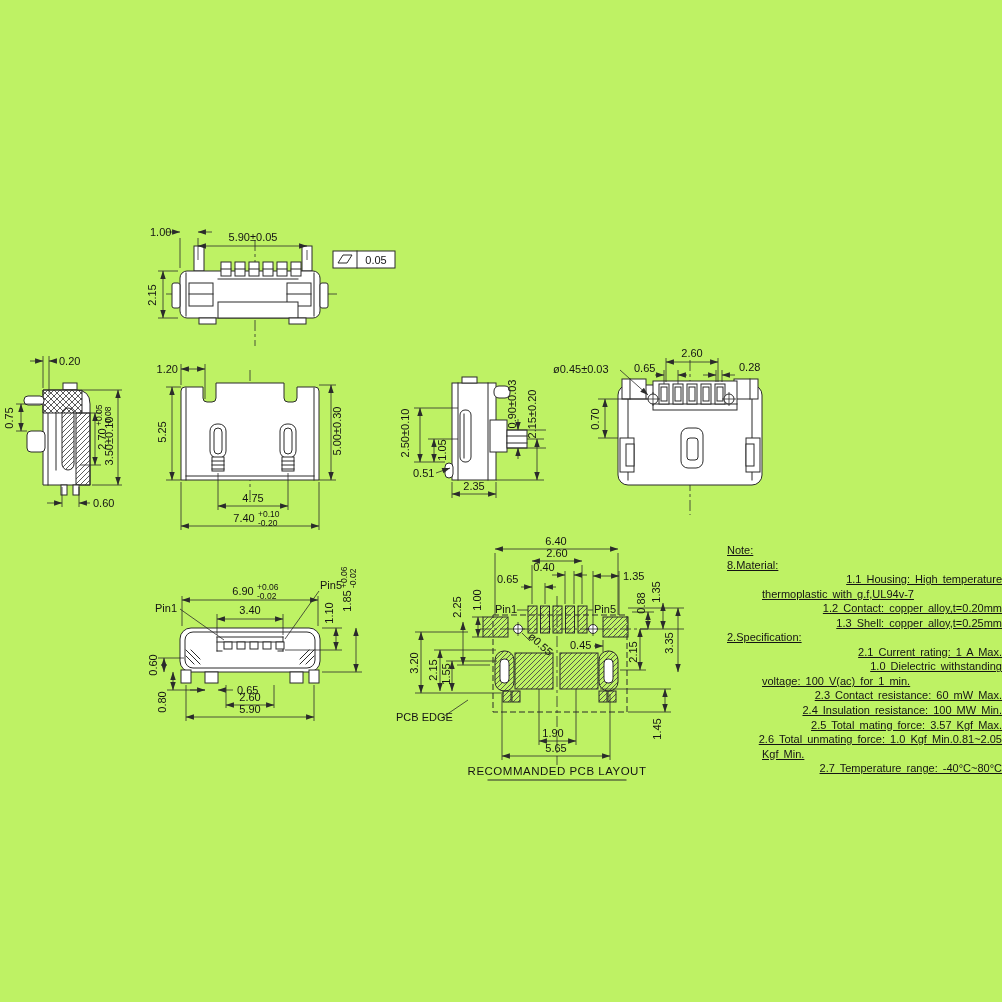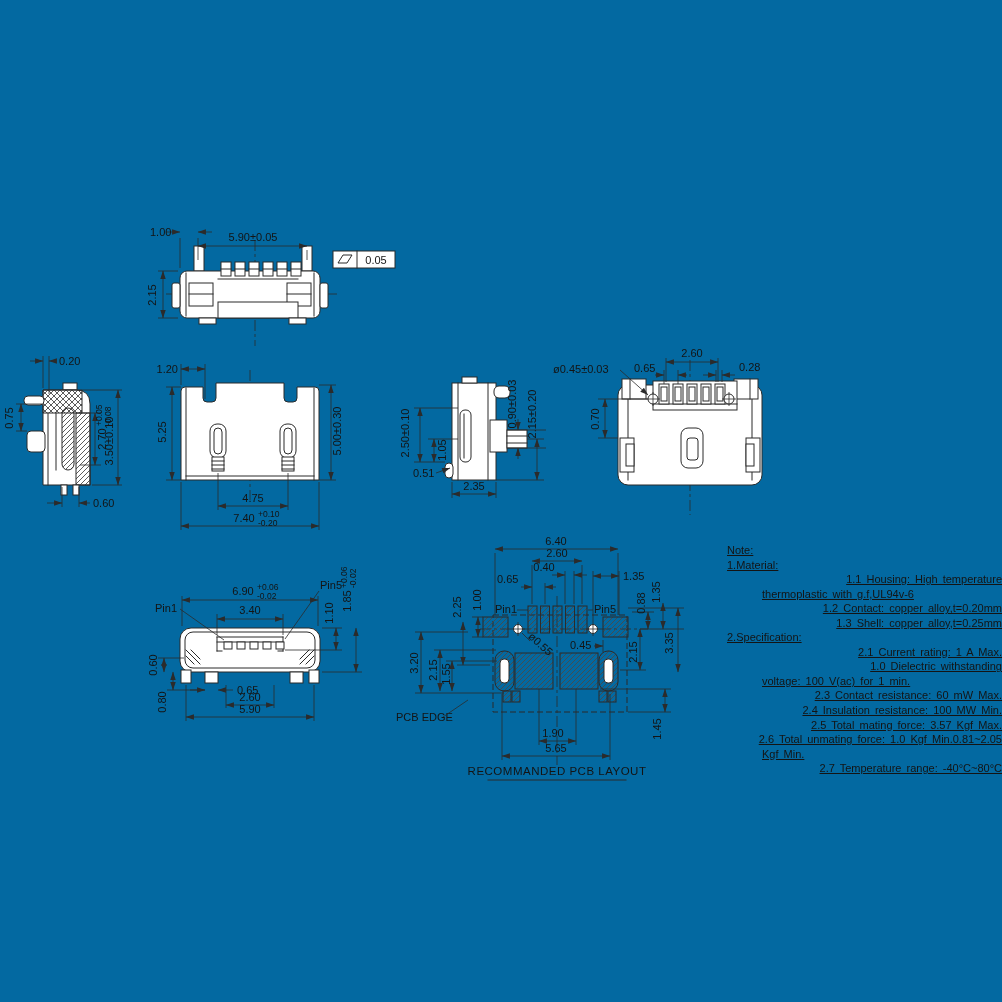--- a/index.html
+++ b/index.html
@@ -1,16 +1,16 @@
 <!DOCTYPE html>
 <html><head>
 <meta charset="utf-8">
 <style>
   html,body{margin:0;padding:0;background:#fff;}
-  #stage{position:relative;width:1002px;height:1002px;background:#0369a1;overflow:hidden;
+  #stage{position:relative;width:1002px;height:1002px;background:#bef264;overflow:hidden;
          font-family:"Liberation Sans",sans-serif;}
   svg{position:absolute;left:0;top:0;}
   svg text{font:11px "Liberation Sans",sans-serif;fill:#141414;}
   svg text.tol{font-size:8.5px;}
   svg text.cap{font-size:11.5px;letter-spacing:.5px;}
   .ln{stroke:#2b2b2b;stroke-width:1;fill:none;stroke-linecap:square;}
   .fw{stroke:#2b2b2b;stroke-width:1;fill:#fff;}
   .ht{stroke:#2b2b2b;stroke-width:1;fill:url(#h1);}
   .hx{stroke:#2b2b2b;stroke-width:1;fill:url(#h2);}
   .cl{stroke:#2b2b2b;stroke-width:.8;fill:none;stroke-dasharray:11 3 3 3;}
@@ -442,23 +442,23 @@
     <text x="396" y="721">PCB EDGE</text>
     <path class="dim" d="M443,717 L468,700"></path>
 
     <text class="cap" x="557" y="775" text-anchor="middle">RECOMMANDED PCB LAYOUT</text>
     <path class="ln" d="M488,780 H626"></path>
   </g>
 </svg>
 
 <div id="note">
   <div>Note:</div>
-  <div>1.Material:</div>
+  <div>8.Material:</div>
   <div class="ind1">1.1 Housing: High temperature</div>
-  <div class="ind2">thermoplastic with g.f,UL94v-6</div>
+  <div class="ind2">thermoplastic with g.f,UL94v-7</div>
   <div class="ind1">1.2 Contact: copper alloy,t=0.20mm</div>
   <div class="ind1">1.3 Shell: copper alloy,t=0.25mm</div>
   <div>2.Specification:</div>
   <div class="ind1">2.1 Current rating: 1 A Max.</div>
   <div class="ind1">1.0 Dielectric withstanding</div>
   <div class="ind2">voltage: 100 V(ac) for 1 min.</div>
   <div class="ind1">2.3 Contact resistance: 60 mW Max.</div>
   <div class="ind1">2.4 Insulation resistance: 100 MW Min.</div>
   <div class="ind1">2.5 Total mating force: 3.57 Kgf Max.</div>
   <div class="ind1">2.6 Total unmating force: 1.0 Kgf Min.0.81~2.05</div>

